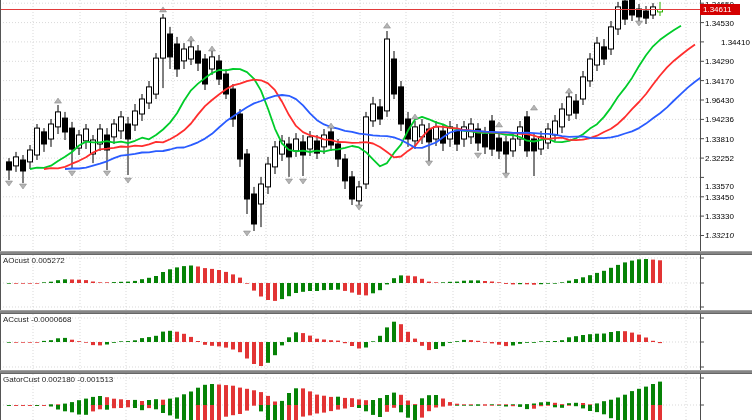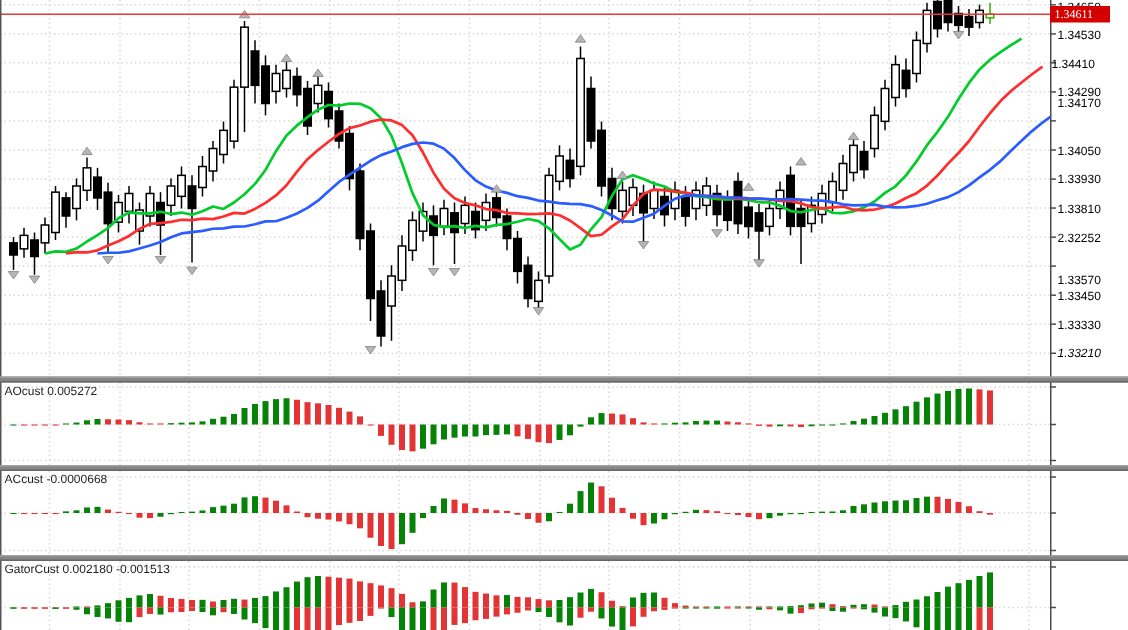--- a/index.html
+++ b/index.html
@@ -4,21 +4,21 @@
 <style>
   html,body{margin:0;padding:0;background:#fff;}
   #chart-window{position:relative;width:752px;height:420px;background:#ffffff;overflow:hidden;
     font-family:"Liberation Sans",sans-serif;}
   #cv{position:absolute;left:0;top:0;}
   .sep{position:absolute;left:0;width:752px;height:4px;background:#858585;
     border-top:1px solid #a0a0a0;border-bottom:1px solid #666;box-sizing:border-box;z-index:3;}
   .tick-label{position:absolute;left:705px;font-size:8px;color:#000;line-height:9px;white-space:nowrap;z-index:4;}
   .panel-label{position:absolute;left:3px;font-size:8px;color:#1f1f1f;line-height:9px;white-space:nowrap;z-index:4;}
   #price-box{position:absolute;left:700px;top:4px;width:40px;height:11px;background:#d40000;color:#fff;
-    font-size:8px;line-height:11px;padding-left:3px;box-sizing:border-box;z-index:5;font-family:Liberation Serif, serif;}
+    font-size:8px;line-height:11px;padding-left:3px;box-sizing:border-box;z-index:5;}
   #price-axis{position:absolute;left:700px;top:0;width:52px;height:420px;z-index:4;}
 </style>
 </head>
 <body>
 
 <div id="chart-window">
   <svg id="cv" width="752" height="420">
       <defs>
         <clipPath id="mc">
           <rect x="0" y="0" width="700" height="251"></rect>
@@ -746,25 +746,25 @@
   <div class="sep" style="top:370px"></div>
 
   <div class="panel-label" style="top:256px">AOcust 0.005272</div>
   <div class="panel-label" style="top:315px">ACcust -0.0000668</div>
   <div class="panel-label" style="top:375px">GatorCust 0.002180 -0.001513</div>
 
   <div id="price-axis">
 
   <span class="tick-label" style="top: 0px; left: 5px;">1.34650</span>
       <span class="tick-label" style="top: 19px; left: 5px;">1.34530</span>
-      <span class="tick-label" style="top: 38px; left: 1px;">1.34410</span>
+      <span class="tick-label" style="top: 38px; left: 21px;">1.34410</span>
       <span class="tick-label" style="top: 57px; left: 5px;">1.34290</span>
-      <span class="tick-label" style="top: 64px; left: 5px;">1.34170</span>
-      <span class="tick-label" style="top: 96px; left: 5px;">1.34050</span>
-      <span class="tick-label" style="top: 115px; left: 5px;">1.33930</span>
+      <span class="tick-label" style="top: 77px; left: 5px;">1.34170</span>
+      <span class="tick-label" style="top: 96px; left: 5px;">1.96430</span>
+      <span class="tick-label" style="top: 115px; left: 5px;">1.94236</span>
       <span class="tick-label" style="top: 135px; left: 5px;">1.33810</span>
       <span class="tick-label" style="top: 154px; left: 5px;">2.32252</span>
       <span class="tick-label" style="top: 182px; left: 5px;">1.33570</span>
       <span class="tick-label" style="top: 193px; left: 5px;">1.33450</span>
       <span class="tick-label" style="top: 212px; left: 5px;">1.33330</span>
       <span class="tick-label" style="top: 231px; left: 5px; font-style: italic;">1.33210</span>
     </div>
 
   <div id="price-box">1.34611</div>
 </div>

